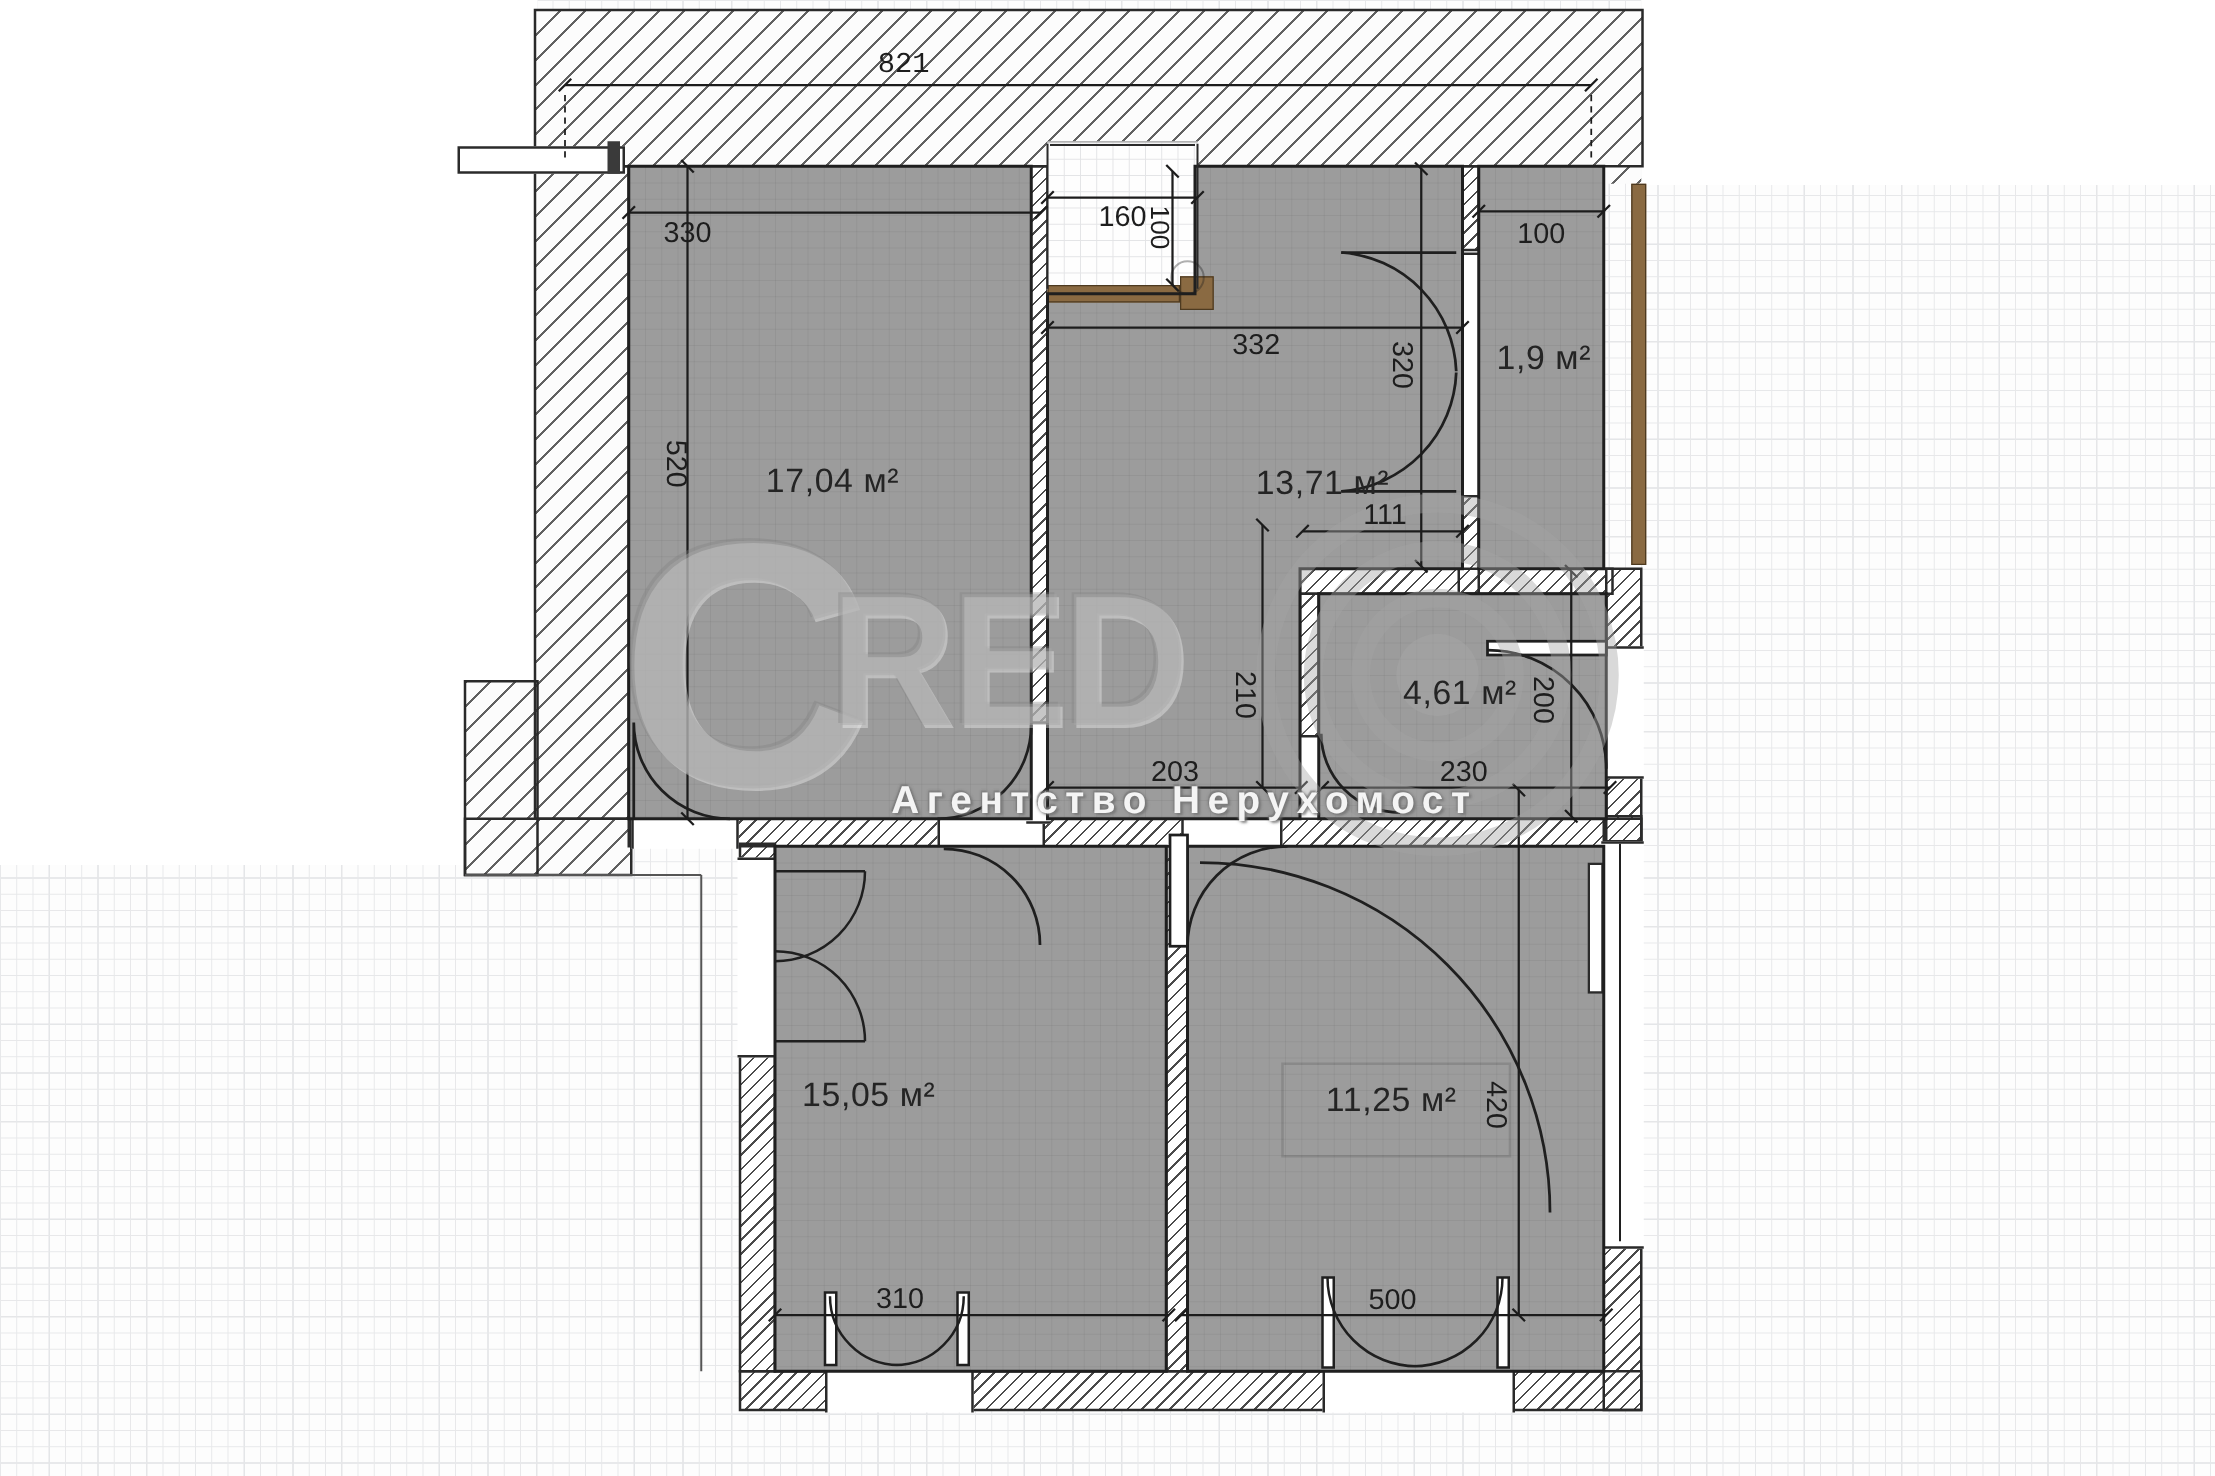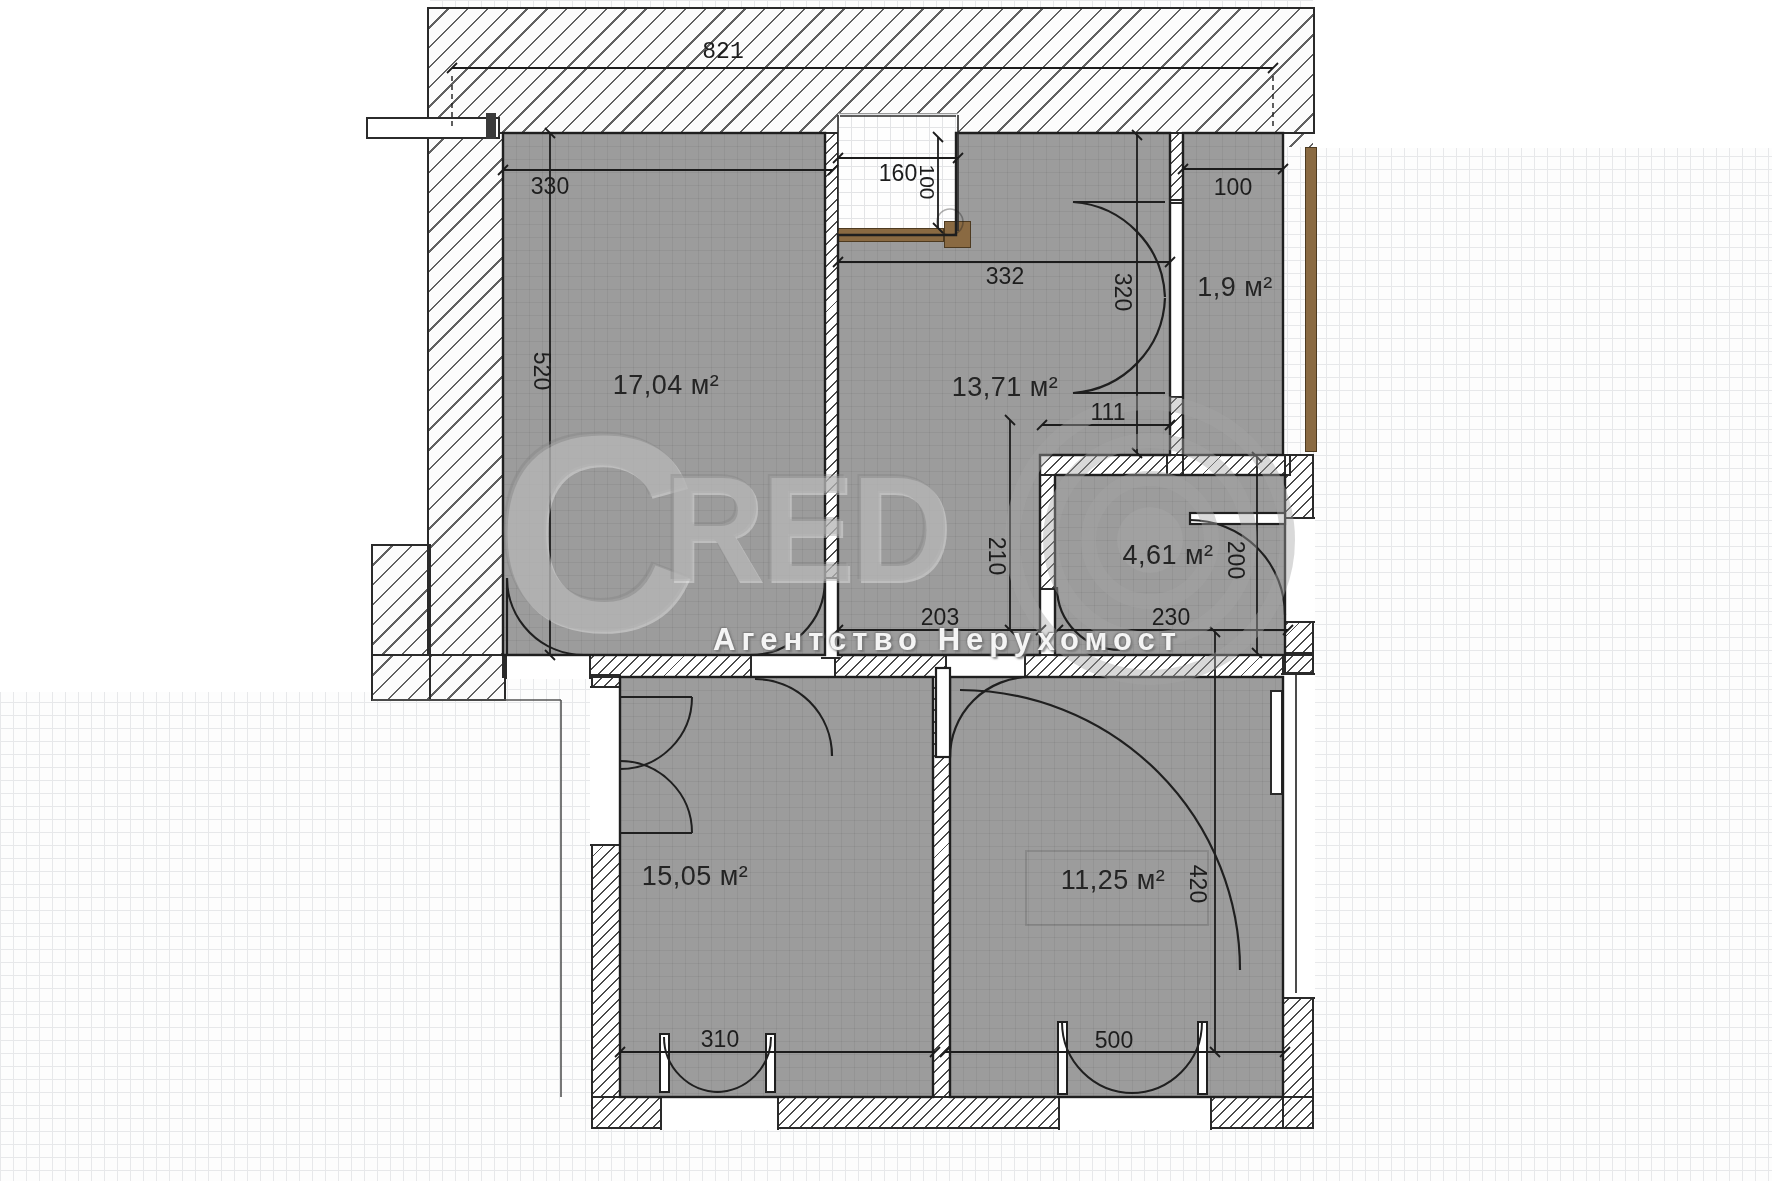--- a/index.html
+++ b/index.html
@@ -234,21 +234,21 @@
 
 <div class="abs wmletter" style="left:494px;top:420px;font-size:280px;">C</div>
 <div class="abs wmletter" style="left:663px;top:468px;font-size:152px;letter-spacing:-4px;transform:scaleX(.92);transform-origin:left top;">RED</div>
 <div class="abs ring" style="left:1005px;top:395px;width:290px;height:290px;"></div>
 <div class="abs ring" style="left:1043px;top:433px;width:214px;height:214px;"></div>
 <div class="abs ring" style="left:1081px;top:471px;width:138px;height:138px;"></div>
 <div class="abs wmdisc" style="left:1117px;top:507px;width:66px;height:66px;"></div>
 <div class="abs wmsub" style="left:713px;top:622px;">Агентство Нерухомост</div>
 
 <div class="abs rlabel" style="left:666px;top:385px;">17,04 м²</div>
-<div class="abs rlabel" style="left:1005px;top:387px;text-align:center;">13,71 м²</div>
+<div class="abs rlabel" style="left:1058px;top:387px;text-align:center;">13,71 м²</div>
 <div class="abs rlabel" style="left:1235px;top:287px;">1,9 м²</div>
 <div class="abs rlabel" style="left:1168px;top:555px;">4,61 м²</div>
 <div class="abs rlabel" style="left:695px;top:876px;">15,05 м²</div>
 <div class="abs rlabel" style="left:1113px;top:880px;">11,25 м²</div>
 
 <div class="abs dim" style="left:723px;top:52px;font-family:Liberation Mono, monospace;">821</div>
 <div class="abs dim" style="left:550px;top:186px;">330</div>
 <div class="abs dim vdim" style="left:541px;top:371px;">520</div>
 <div class="abs dim" style="left:898px;top:173px;">160</div>
 <div class="abs dim vdim" style="left:927px;top:182px;font-size:21px;">100</div>

